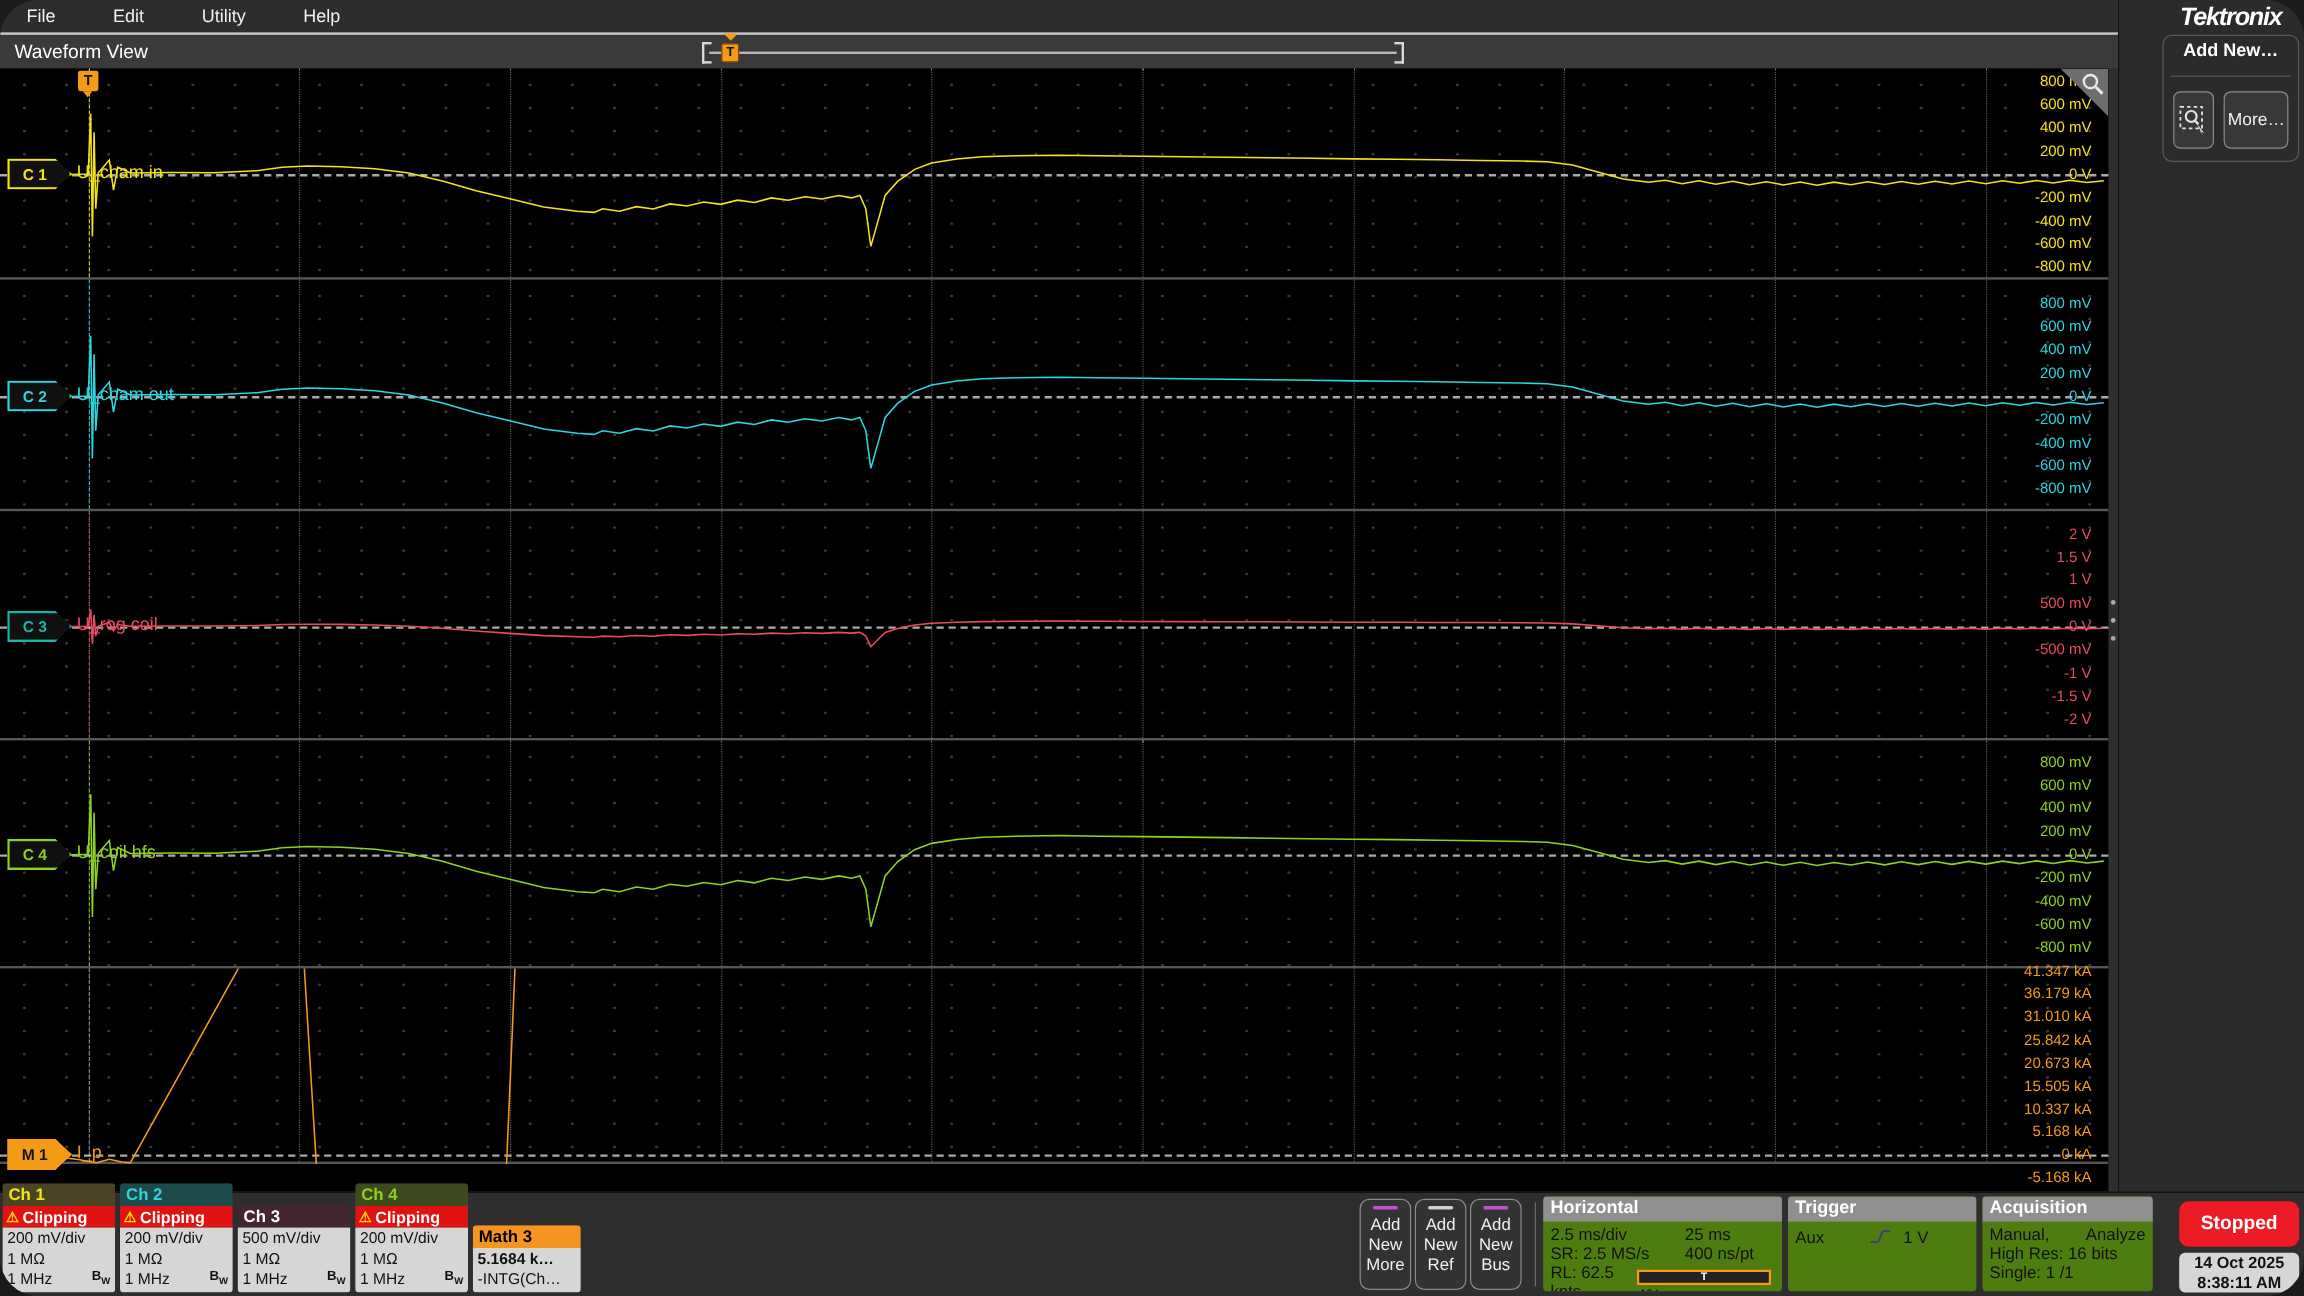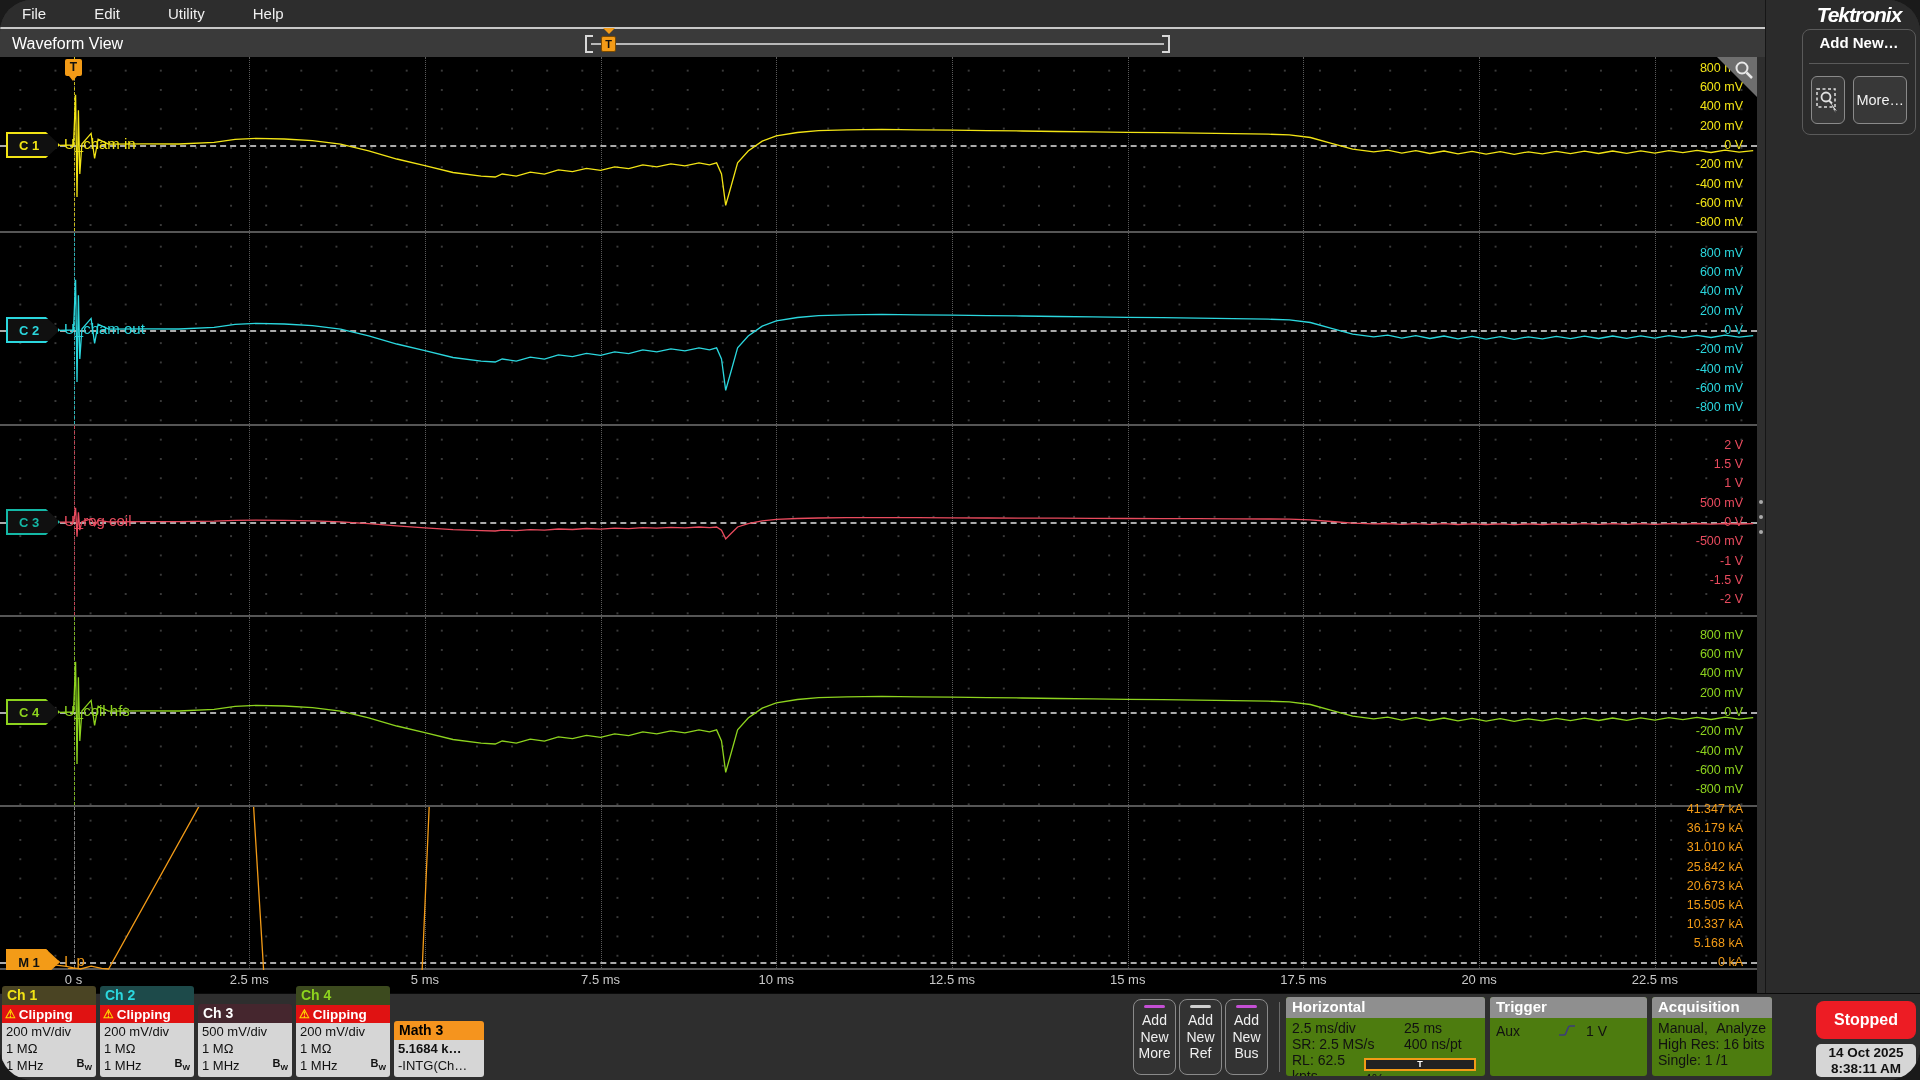--- a/index.html
+++ b/index.html
@@ -93,21 +93,21 @@
 
   .panel { position:absolute; bottom:4px; background:#4d7c0f; border-radius:3px; overflow:hidden; }
   .panel-head { background:#8f8f8f; color:#fff; font-size:15px; font-weight:bold; padding:1px 6px; height:21px; }
   .panel-body { padding:2px 6px; color:#111; font-size:14px; }
   #hpanel { left:1286px; width:199px; height:79px; }
   #hpanel .hrow { display:flex; }
   #hpanel .hrow span:first-child { width:112px; }
   #tpanel { left:1490px; width:157px; height:79px; }
   #tpanel .trow { display:flex; align-items:center; margin-top:3px; }
   #tpanel .trow .src { width:62px; }
-  #apanel { left:1652px; width:120px; height:79px; }
+  #apanel { left:1652px; width:142px; height:79px; }
   #apanel .arow1 { display:flex; justify-content:space-between; }
   .t-icon { display:inline-block; width:13px; height:13px; background:#222; border:2px solid #f39b17;
             color:#fff; font-size:9px; font-weight:bold; text-align:center; line-height:9px;
             vertical-align:-2px; margin-right:3px; }
   #vsep { position:absolute; left:1279px; bottom:8px; width:1px; height:70px; background:#6a6a6a; }
 
   #stopped { position:absolute; left:1816px; top:7px; width:100px; height:38px; background:#ed1c24;
              border:none; border-radius:8px; color:#fff; font-size:16px; font-weight:bold; }
   #datetime { position:absolute; left:1816px; top:50px; width:100px; height:33px; background:#d6d6d6;
               border-radius:5px; color:#111; font-size:13.5px; text-align:center; line-height:1.2;
@@ -272,32 +272,20 @@
         <div class="ylab" style="top: 51.5px; color: rgb(243, 155, 23);">25.842 kA</div>
         <div class="ylab" style="top: 70.6px; color: rgb(243, 155, 23);">20.673 kA</div>
         <div class="ylab" style="top: 89.7px; color: rgb(243, 155, 23);">15.505 kA</div>
         <div class="ylab" style="top: 108.8px; color: rgb(243, 155, 23);">10.337 kA</div>
         <div class="ylab" style="top: 127.9px; color: rgb(243, 155, 23);">5.168 kA</div>
         <div class="ylab" style="top: 147px; color: rgb(243, 155, 23);">0 kA</div>
         <div class="ylab" style="top: 166.1px; color: rgb(243, 155, 23);">-5.168 kA</div>
         <div class="badge solid" style="top: 142px; color: rgb(243, 155, 23); background: rgb(243, 155, 23); border-color: rgb(243, 155, 23);">M 1</div>
         <div class="chlabel" style="top: 145px; color: rgb(243, 155, 23);">I_p</div>
       </div>
-      <div id="xaxis">
-        <div class="xlab" style="left: 73.5px;">0 s</div>
-        <div class="xlab" style="left: 249.2px;">2.5 ms</div>
-        <div class="xlab" style="left: 424.9px;">5 ms</div>
-        <div class="xlab" style="left: 600.6px;">7.5 ms</div>
-        <div class="xlab" style="left: 776.3px;">10 ms</div>
-        <div class="xlab" style="left: 952px;">12.5 ms</div>
-        <div class="xlab" style="left: 1127.7px;">15 ms</div>
-        <div class="xlab" style="left: 1303.4px;">17.5 ms</div>
-        <div class="xlab" style="left: 1479.1px;">20 ms</div>
-        <div class="xlab" style="left: 1654.8px;">22.5 ms</div>
-      </div>
       <div id="trig-flag">T</div>
       <div id="zoom-corner">
       <svg width="20" height="20" viewBox="0 0 20 20">
         <circle cx="8" cy="8" r="5.5" fill="none" stroke="#e8e8e8" stroke-width="2"></circle>
         <line x1="12.5" y1="12.5" x2="18" y2="18" stroke="#e8e8e8" stroke-width="2.5"></line>
       </svg>
     </div>
     </div>
 
   <div id="grip">

